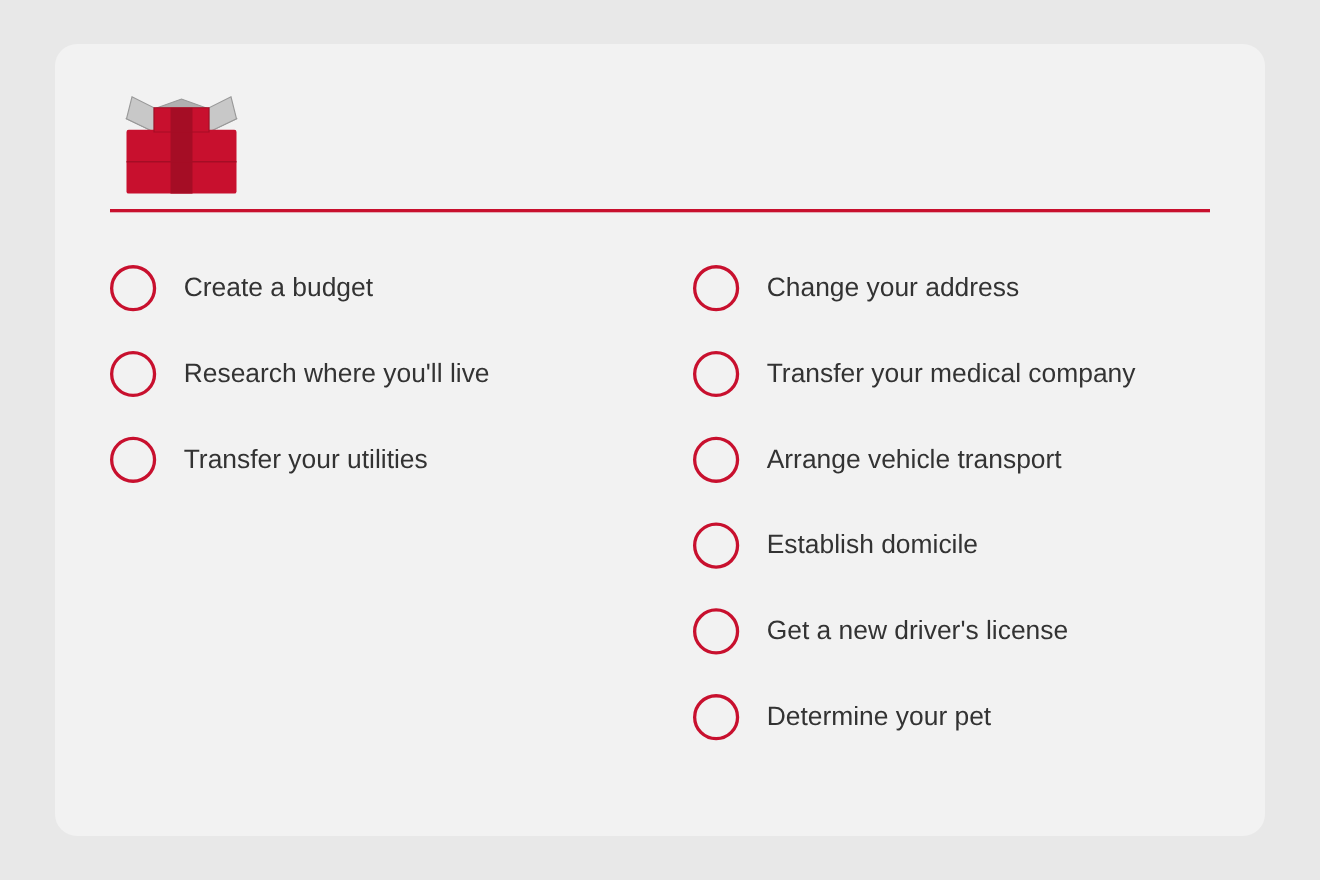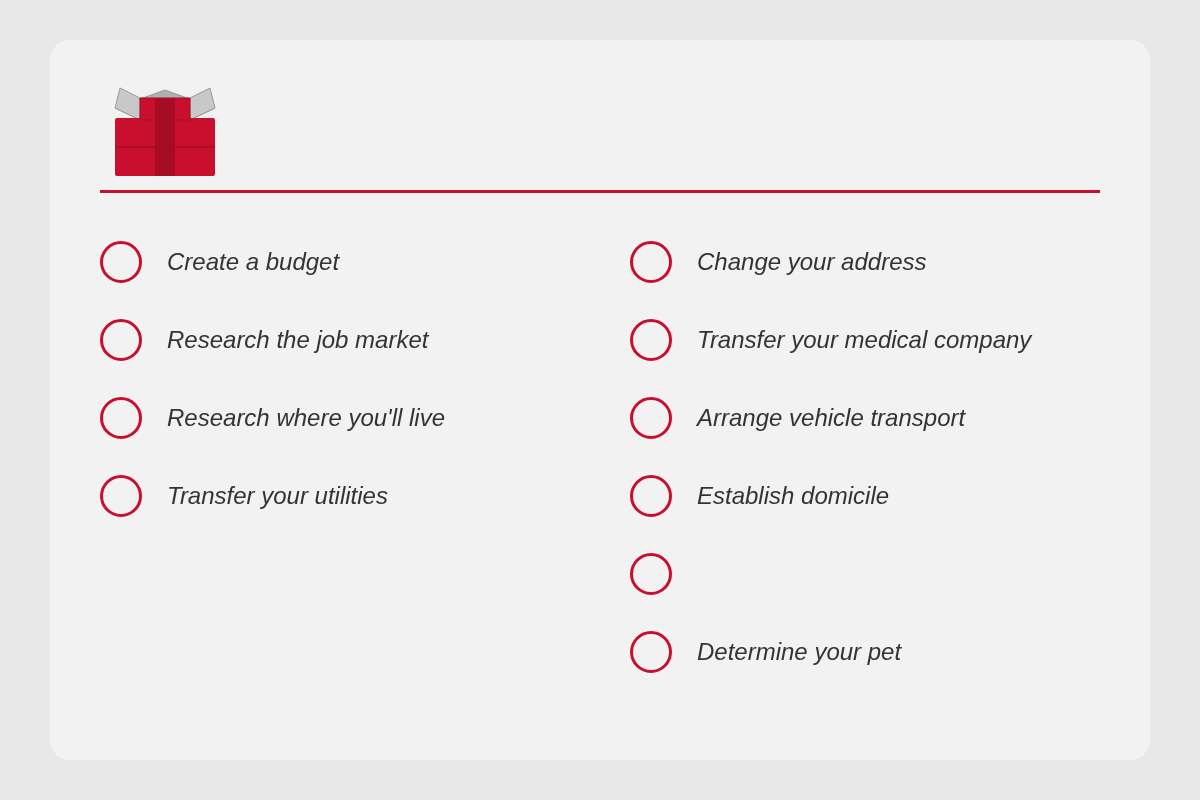--- a/index.html
+++ b/index.html
@@ -53,21 +53,20 @@
       background: #c8102e;
       margin: 10px 0 30px 0;
       width: 100%;
     }
 
     .checklist-grid {
       display: grid;
       grid-template-columns: 1fr 1fr;
       gap: 12px;
       column-gap: 60px;
-      font-style: italic;
     }
 
     .checklist-item {
       display: flex;
       align-items: center;
       padding: 18px 0;
     }
 
     .radio-circle {
       width: 42px;
@@ -116,24 +115,20 @@
   <div class="divider"></div>
 
   <div class="checklist-grid">
     <div id="left-col">
         <div class="checklist-item">
       <div class="radio-circle"></div>
       <span class="item-label">Create a budget</span>
     </div>
         <div class="checklist-item">
       <div class="radio-circle"></div>
-      <span class="item-label">Research the job market</span>
-    </div>
-        <div class="checklist-item">
-      <div class="radio-circle"></div>
       <span class="item-label">Research where you'll live</span>
     </div>
         <div class="checklist-item">
       <div class="radio-circle"></div>
       <span class="item-label">Transfer your utilities</span>
     </div>
       </div>
     <div id="right-col">
         <div class="checklist-item">
       <div class="radio-circle"></div>
@@ -146,20 +141,21 @@
         <div class="checklist-item">
       <div class="radio-circle"></div>
       <span class="item-label">Arrange vehicle transport</span>
     </div>
         <div class="checklist-item">
       <div class="radio-circle"></div>
       <span class="item-label">Establish domicile</span>
     </div>
         <div class="checklist-item">
       <div class="radio-circle"></div>
+      <span class="item-label">Get a new driver's license</span>
     </div>
         <div class="checklist-item">
       <div class="radio-circle"></div>
       <span class="item-label">Determine your pet</span>
     </div>
       </div>
   </div>
 </div>
 
 </body></html>

